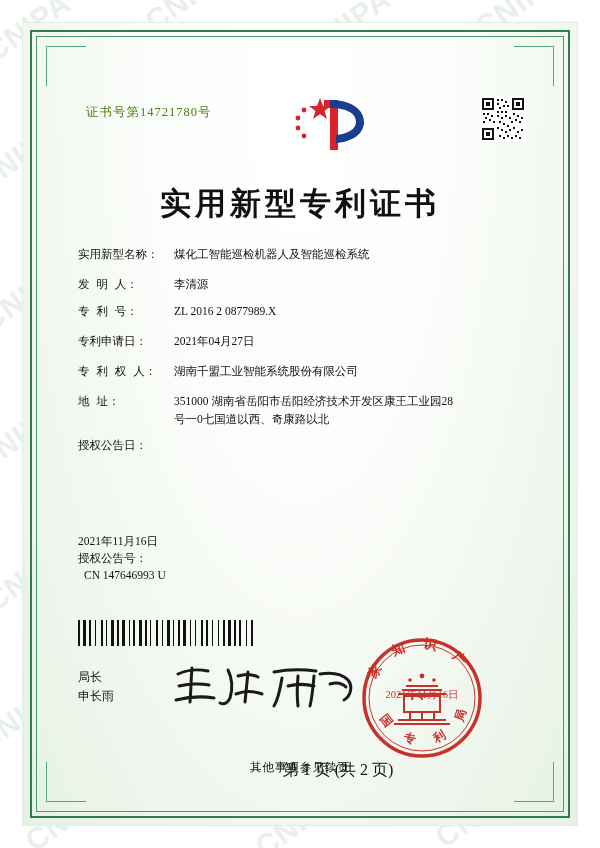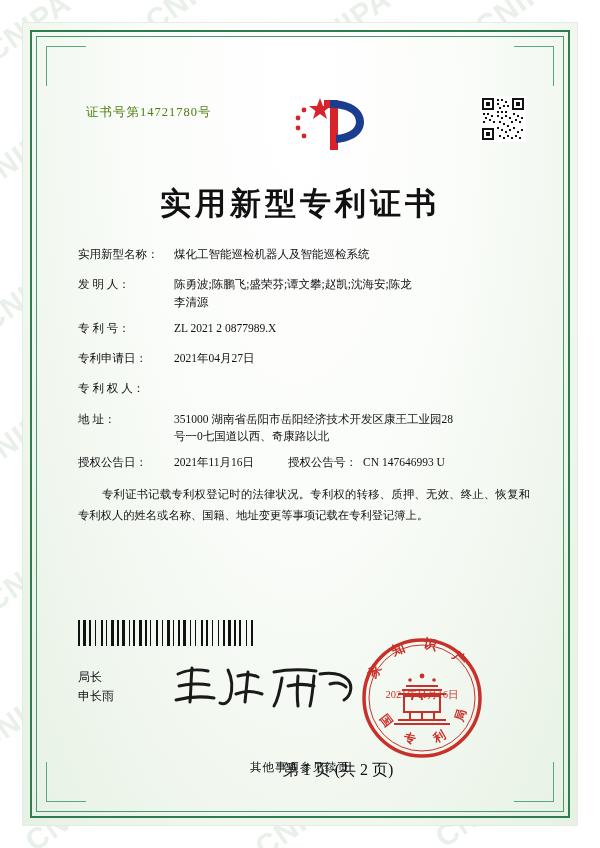--- a/index.html
+++ b/index.html
@@ -96,25 +96,26 @@
   }
   .row{
     display:flex;
     margin-bottom:13px;
     line-height:1.5;
   }
   .lbl{
     width:96px;flex:0 0 96px;
     letter-spacing:0px;
     white-space:nowrap;
+    font-family:Liberation Mono, monospace;
   }
   .val{flex:1;}
   .val .sub{display:block;}
   .row.tight{margin-bottom:9px;justify-content:space-between;}
-  .row-inline{display:flex;}
+  .row-inline{display:flex;flex-direction:column;}
   .row-inline .half{flex:0 0 auto;}
   .gap{width:34px;}
   
   .paras{
     position:absolute;left:30px;top:436px;width:452px;
     font-size:11.3px;color:#111;line-height:1.85;
     text-align:justify;
   }
   .paras p{margin:0 0 2px 0;text-indent:24px;}
   
@@ -275,53 +276,52 @@
     <div class="title">实用新型专利证书</div>
 
     <div class="fields">
       <div class="row">
         <div class="lbl">实用新型名称：</div>
         <div class="val">煤化工智能巡检机器人及智能巡检系统</div>
       </div>
       <div class="row tight">
         <div class="lbl">发 明 人：</div>
         <div class="val">
-          <span>陈勇波;陈鹏飞;盛荣芬;谭文攀;赵凯;沈海安;陈龙</span>
           <span class="sub">李清源</span>
         </div>
       </div>
       <div class="row">
         <div class="lbl">专 利 号：</div>
-        <div class="val">ZL 2021 2 0877989.X</div>
+        <div class="val">ZL 2016 2 0877989.X</div>
       </div>
       <div class="row">
         <div class="lbl">专利申请日：</div>
         <div class="val">2021年04月27日</div>
       </div>
       <div class="row">
         <div class="lbl">专 利 权 人：</div>
+        <div class="val">湖南千盟工业智能系统股份有限公司</div>
       </div>
       <div class="row tight">
         <div class="lbl">地 址：</div>
         <div class="val">
           <span>351000 湖南省岳阳市岳阳经济技术开发区康王工业园28</span>
           <span class="sub">号一0七国道以西、奇康路以北</span>
         </div>
       </div>
       <div class="row row-inline">
         <div class="lbl">授权公告日：</div>
         <div class="half">2021年11月16日</div>
         <div class="gap"></div>
         <div class="half">授权公告号：</div>
         <div class="half" style="padding-left:6px">CN 147646993 U</div>
       </div>
     </div>
 
     <div class="paras">
-      <p>专利证书记载专利权登记时的法律状况。专利权的转移、质押、无效、终止、恢复和专利权人的姓名或名称、国籍、地址变更等事项记载在专利登记簿上。</p>
     </div>
 
     <div class="barcode" id="barcode">
         <i style="left: 0px; width: 2px;"></i>
         <i style="left: 5px; width: 3px;"></i>
         <i style="left: 11px; width: 2px;"></i>
         <i style="left: 17px; width: 1px;"></i>
         <i style="left: 23px; width: 2px;"></i>
         <i style="left: 28px; width: 1px;"></i>
         <i style="left: 33px; width: 3px;"></i>

